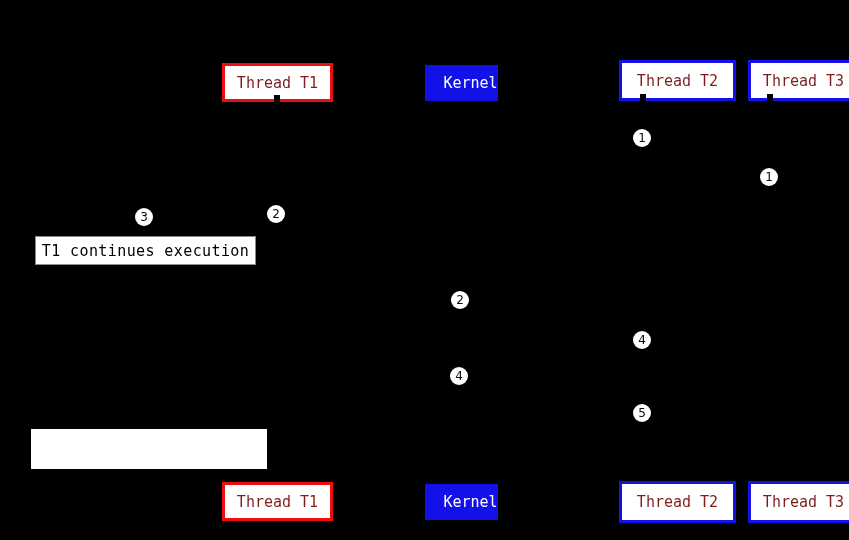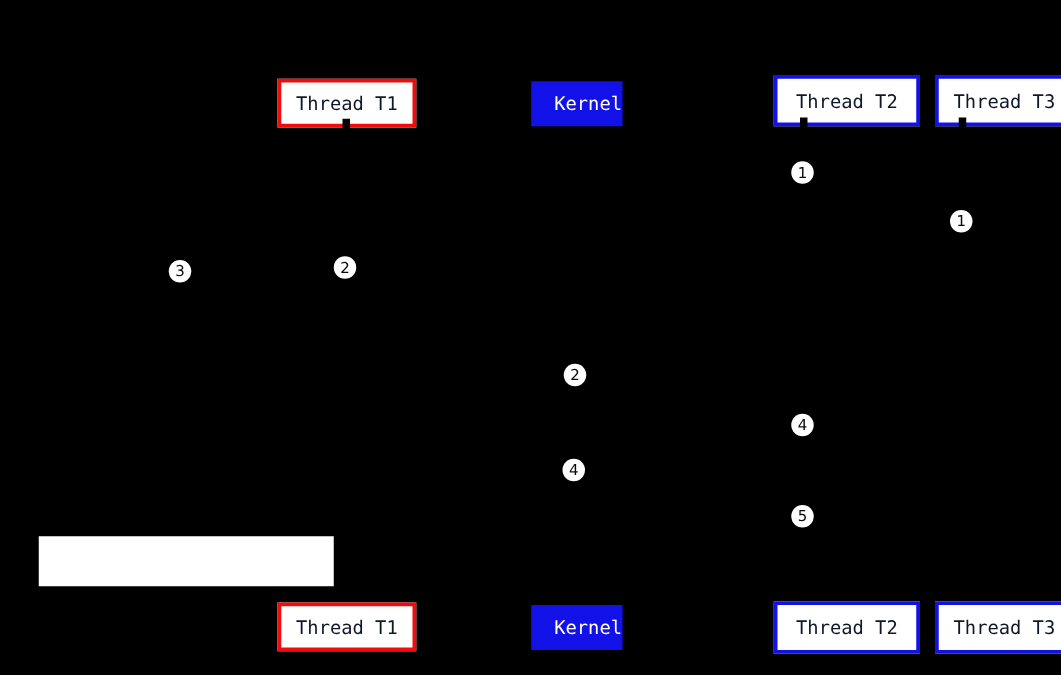--- a/index.html
+++ b/index.html
@@ -11,21 +11,21 @@
     overflow: hidden;
     font-family: "DejaVu Sans Mono", "Liberation Mono", monospace;
   }
   .node {
     position: absolute;
     box-sizing: border-box;
     display: flex;
     align-items: center;
     justify-content: center;
     background: #fff;
-    color: #0f172a;
+    color: #7f1d1d;
     font-size: 15px;
     white-space: nowrap;
   }
   .red-border  { border: 3px solid var(--red, #ee0c0c); }
   .blue-border { border: 3px solid var(--blue, #1212e8); margin-left: 32px; }
   .blue-fill   { background: var(--blue, #1212e8); color: #fff; border: none; padding-left: 18px; }
 
   
   #t1-top     { left: 222px; top: 63px; width: 111px; height: 39px; }
   #kernel-top { left: 425px; top: 65px; width: 73px;  height: 36px; }
@@ -87,20 +87,21 @@
   <div class="node blue-border" id="t2-top">Thread T2</div>
   <div class="node blue-border" id="t3-top">Thread T3</div>
 
   <div class="notch" id="notch-t1-top"></div>
   <div class="notch" id="notch-t2-top"></div>
   <div class="notch" id="notch-t3-top"></div>
   <div class="notch" id="notch-t1-bottom"></div>
   <div class="notch" id="notch-t2-bottom"></div>
   <div class="notch" id="notch-t3-bottom"></div>
 
+  <div class="annotation">T1 continues execution</div>
 
   <div class="blank-box"></div>
 
   <div id="markers">
       <div class="marker" style="left: 633px; top: 129px;">1</div>
       <div class="marker" style="left: 760px; top: 168px;">1</div>
       <div class="marker" style="left: 135px; top: 208px;">3</div>
       <div class="marker" style="left: 267px; top: 205px;">2</div>
       <div class="marker" style="left: 451px; top: 291px;">2</div>
       <div class="marker" style="left: 633px; top: 331px;">4</div>

